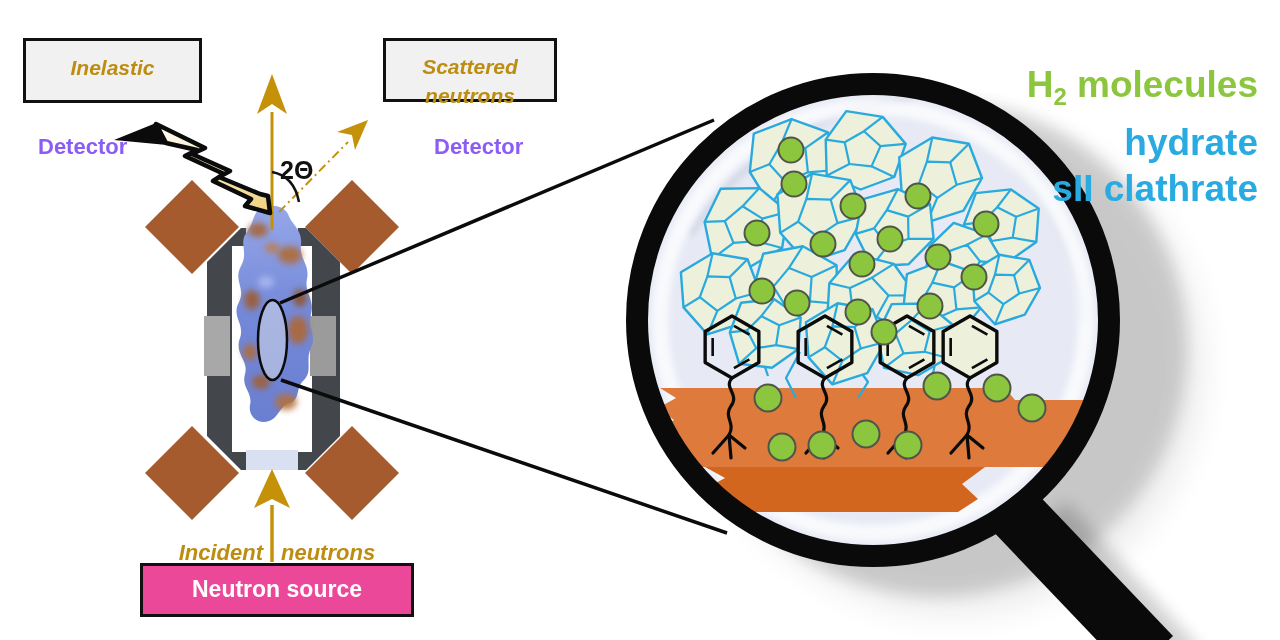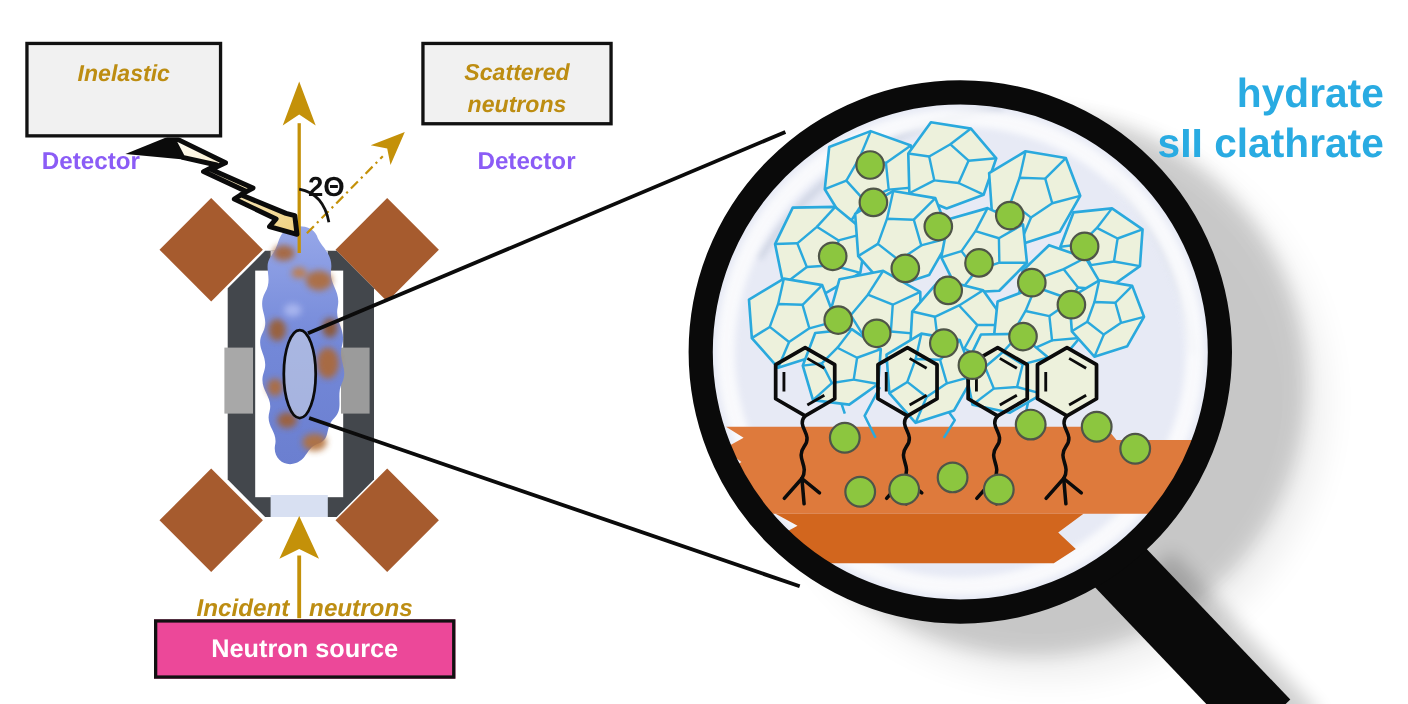--- a/index.html
+++ b/index.html
@@ -360,38 +360,39 @@
             <circle cx="822" cy="445" r="13.5" fill="#8CC63F" stroke="#4F5548" stroke-width="2"></circle>
             <circle cx="866" cy="434" r="13.5" fill="#8CC63F" stroke="#4F5548" stroke-width="2"></circle>
             <circle cx="908" cy="445" r="13.5" fill="#8CC63F" stroke="#4F5548" stroke-width="2"></circle>
           </g>
     </g>
 
     <circle cx="873" cy="320" r="236" fill="none" stroke="#0A0A0A" stroke-width="22"></circle>
   </g>
 </svg>
 
-<div class="lbl gold-box" style="left:23px;top:38px;width:179px;height:87px;">
+<div class="lbl gold-box" style="left:23px;top:38px;width:179px;height:65px;">
   <div>Inelastic</div>
 </div>
 <div class="lbl det" style="left:38px;top:134px;">Detector</div>
 
-<div class="lbl gold-box" style="left:383px;top:38px;width:174px;height:76px;padding-top:11px;">
+<div class="lbl gold-box" style="left:383px;top:38px;width:174px;height:64px;padding-top:11px;">
   <div>Scattered</div>
   <div>neutrons</div>
 </div>
 <div class="lbl det" style="left:434px;top:134px;">Detector</div>
 
 <div class="lbl angle" style="left:280px;top:156px;">2Θ</div>
 
 <div class="lbl gold-it" style="left:113px;top:529px;width:150px;text-align:right;">Incident</div>
 <div class="lbl gold-it" style="left:281px;top:529px;">neutrons</div>
 
 <div class="lbl src-box" style="left:140px;top:563px;width:274px;height:54px;">
   <span>Neutron source</span>
 </div>
 
 <div class="lbl mag-labels" style="right:22px;top:62px;">
+  <div class="green"><span>H</span><sub>2</sub><span> molecules</span></div>
   <div class="blue">hydrate</div>
   <div class="blue">sII clathrate</div>
 </div>
 
 </div>
 
 </body></html>

